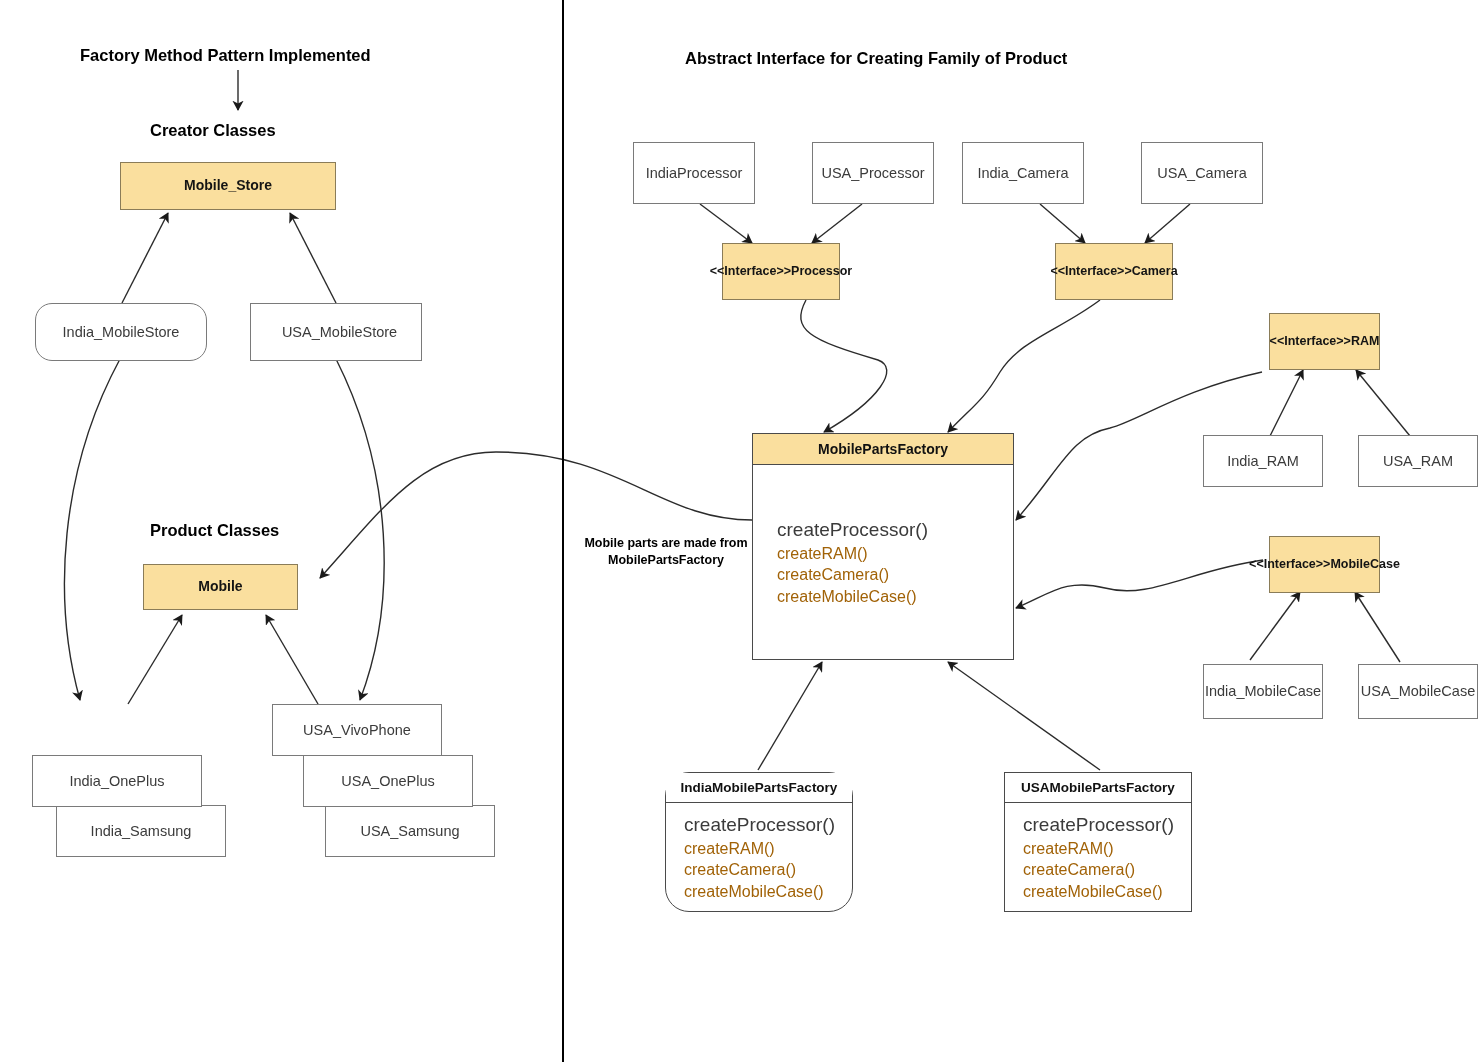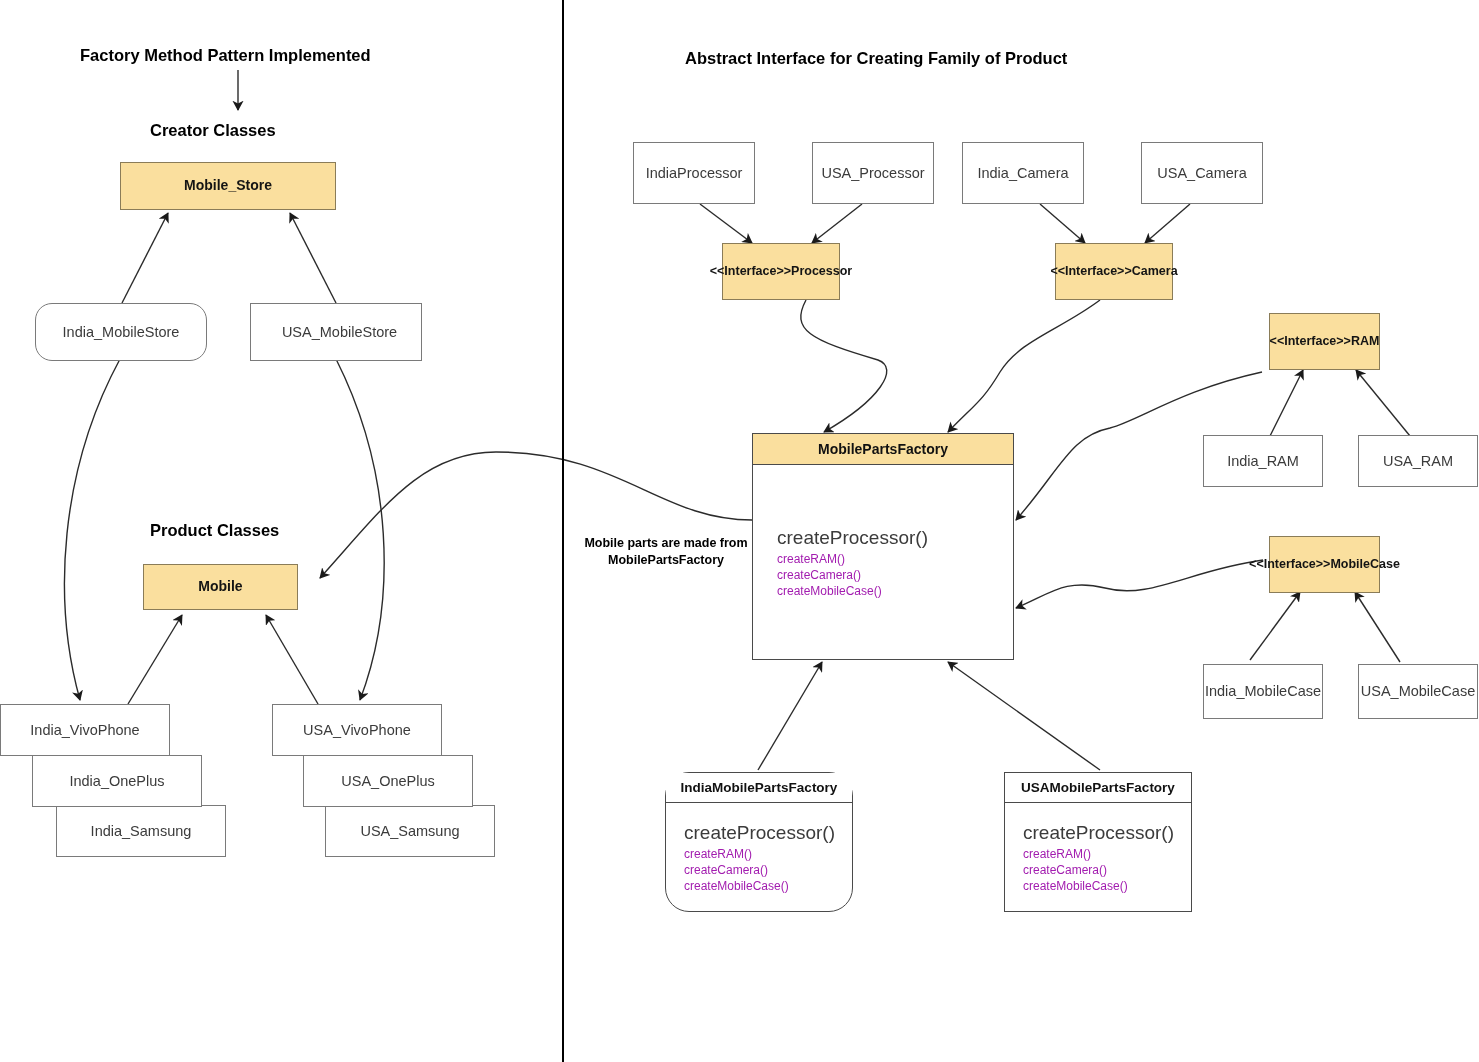--- a/index.html
+++ b/index.html
@@ -100,21 +100,21 @@
   }
   .umlbox .body {
     flex: 1;
     display: flex;
     flex-direction: column;
     justify-content: center;
     padding: 6px 0 6px 24px;
     color: #3b3b3b;
   }
   .umlbox .m0 { font-size: 19px; line-height: 1.38; color:#3b3b3b;}
-  .umlbox .mn { font-size: 12px; line-height: 1.35; color:#a21caf;}
+  .umlbox .mn { font-size: 16px; line-height: 1.35; color:#a16207;}
   .umlbox.plain .body { padding-left: 18px; }
   .divider {
     position: absolute;
     background: #000000;
     z-index: 2;
   }
 </style>
 </head>
 <body>
 
@@ -191,23 +191,20 @@
   <div class="node" style="left:250px; top:303px; width:172px; height:58px;padding-left:7px;">
     <span>USA_MobileStore</span>
   </div>
 
   <div class="heading title-sub" style="left:150px; top:521px;">Product Classes</div>
 
   <div class="node yellow" style="left:143px; top:564px; width:155px; height:46px; font-size:14px;">
     <span>Mobile</span>
   </div>
 
-  <div class="node" style="left:0px; top:704px; width:170px; height:52px; z-index:6;">
-    <span>India_VivoPhone</span>
-  </div>
   <div class="node" style="left:32px; top:755px; width:170px; height:52px; z-index:5;">
     <span>India_OnePlus</span>
   </div>
   <div class="node" style="left:56px; top:805px; width:170px; height:52px; z-index:4;">
     <span>India_Samsung</span>
   </div>
 
   <div class="node" style="left:272px; top:704px; width:170px; height:52px; z-index:6;">
     <span>USA_VivoPhone</span>
   </div>

